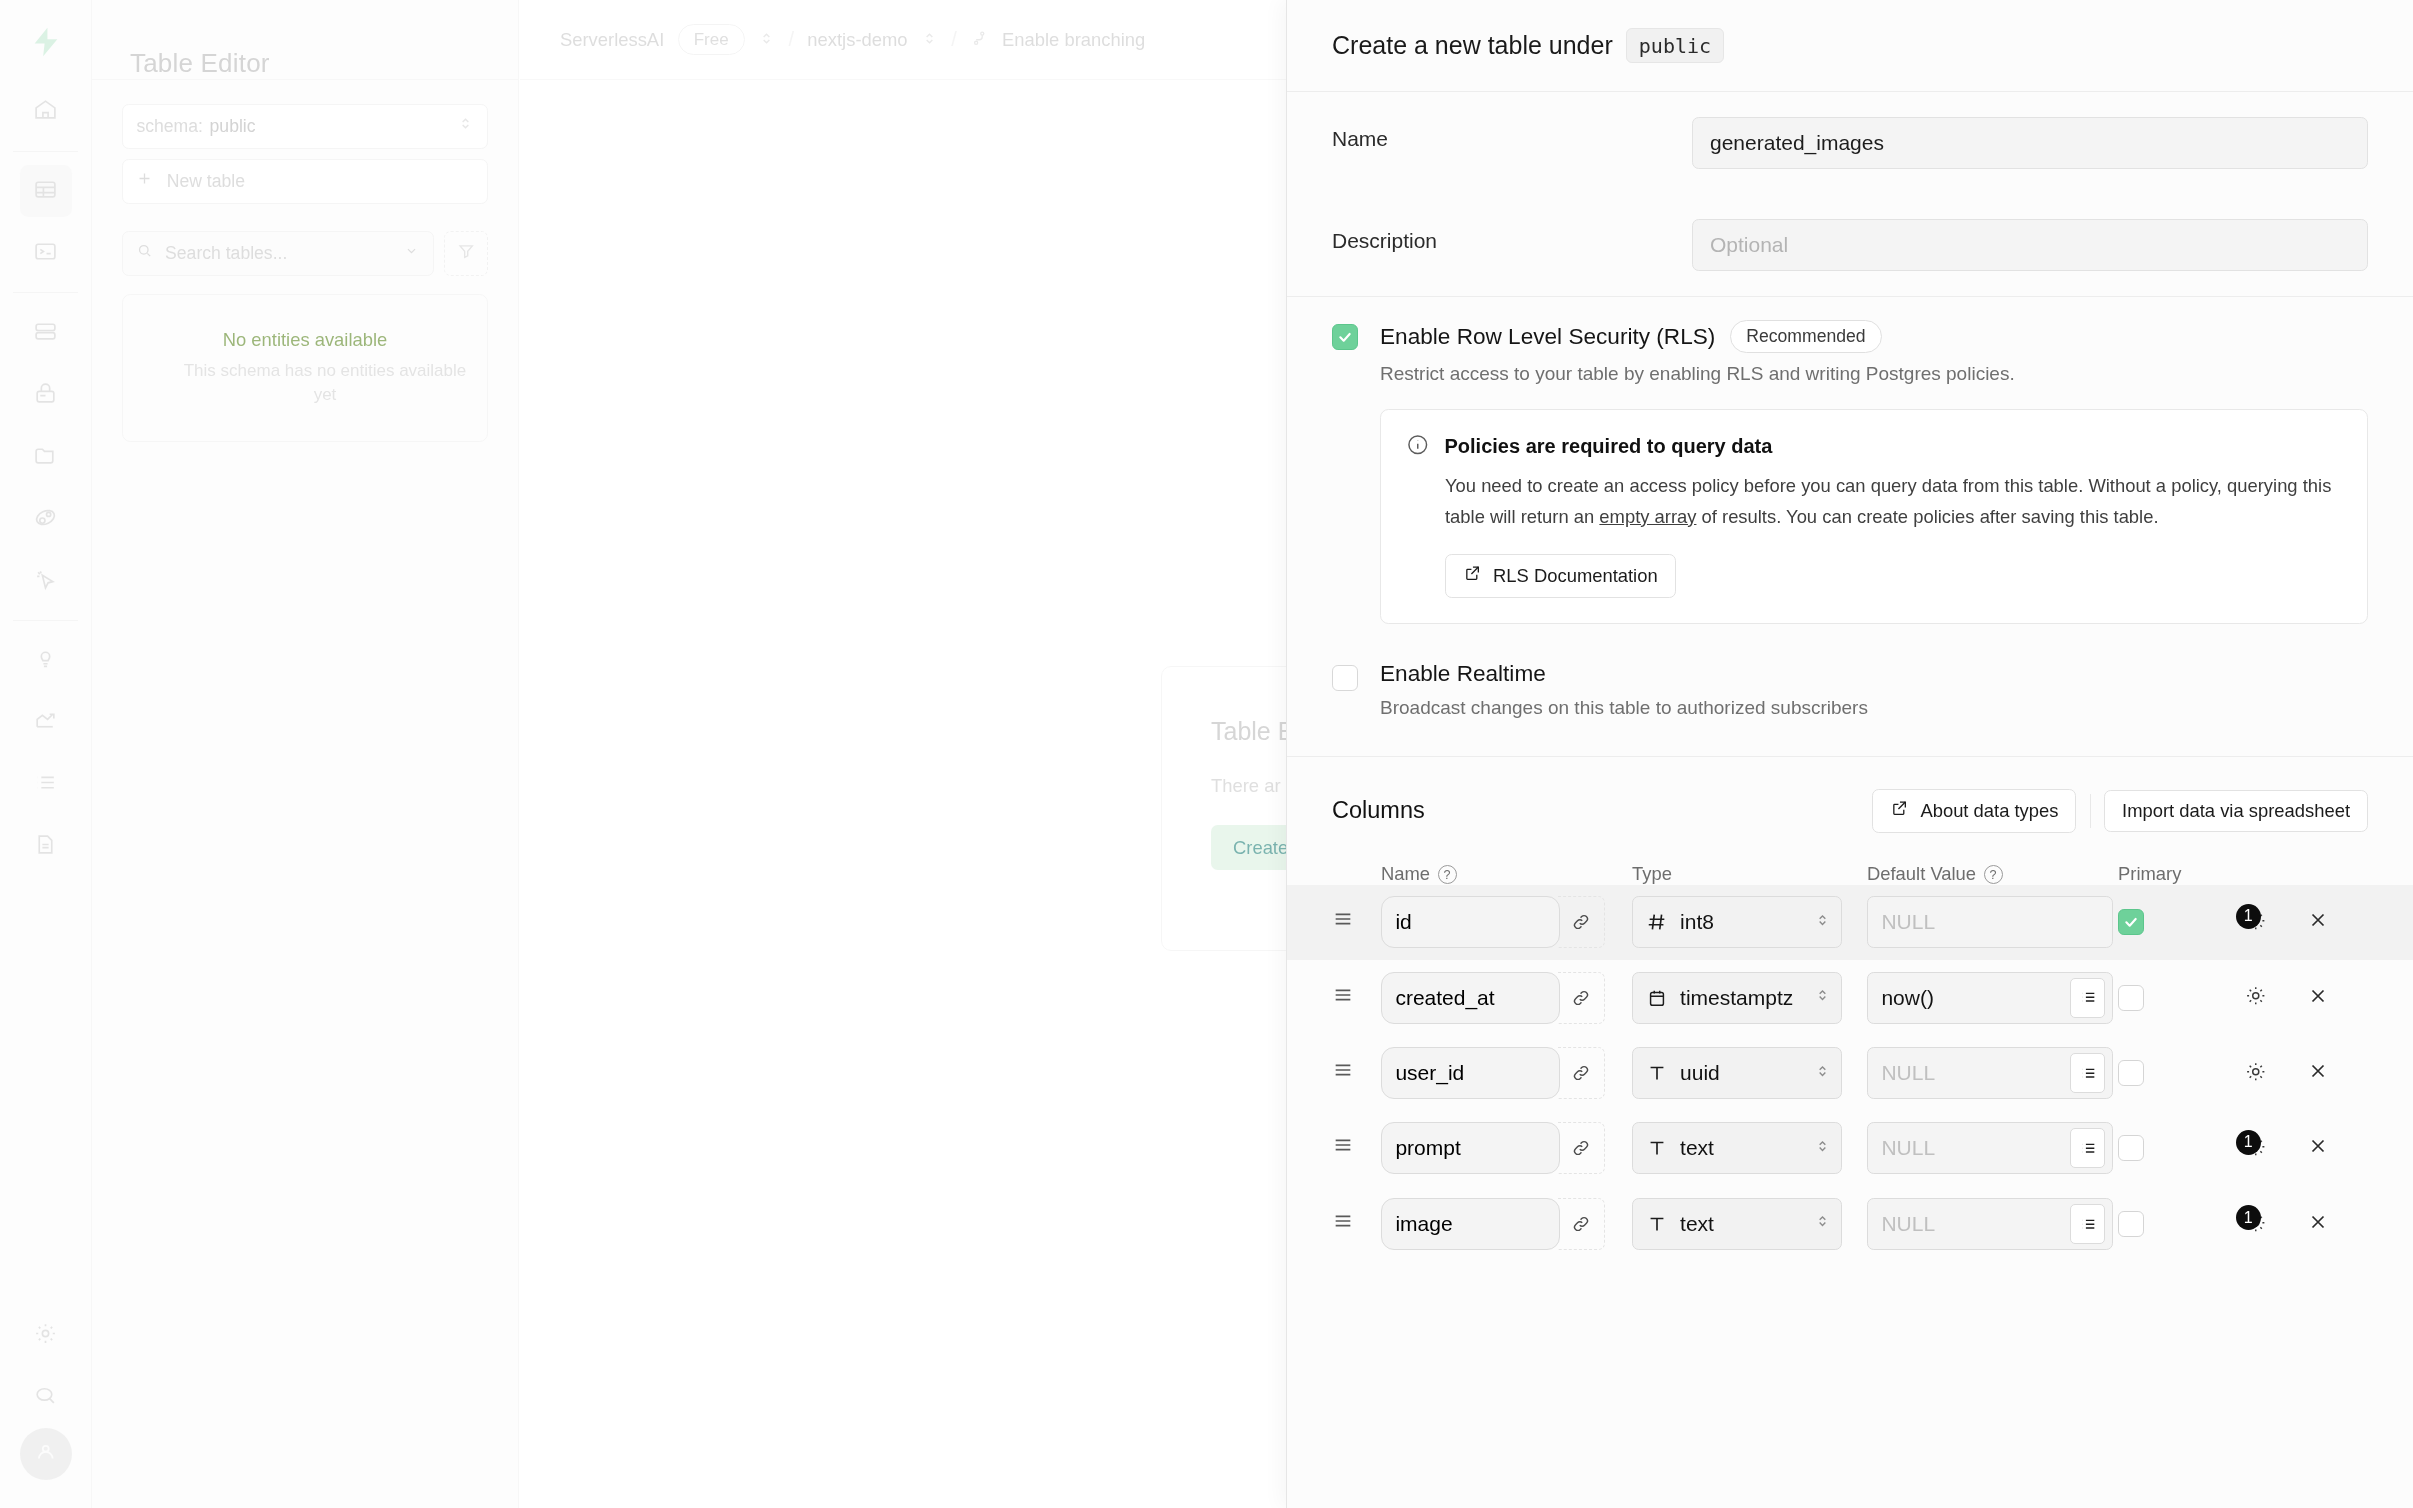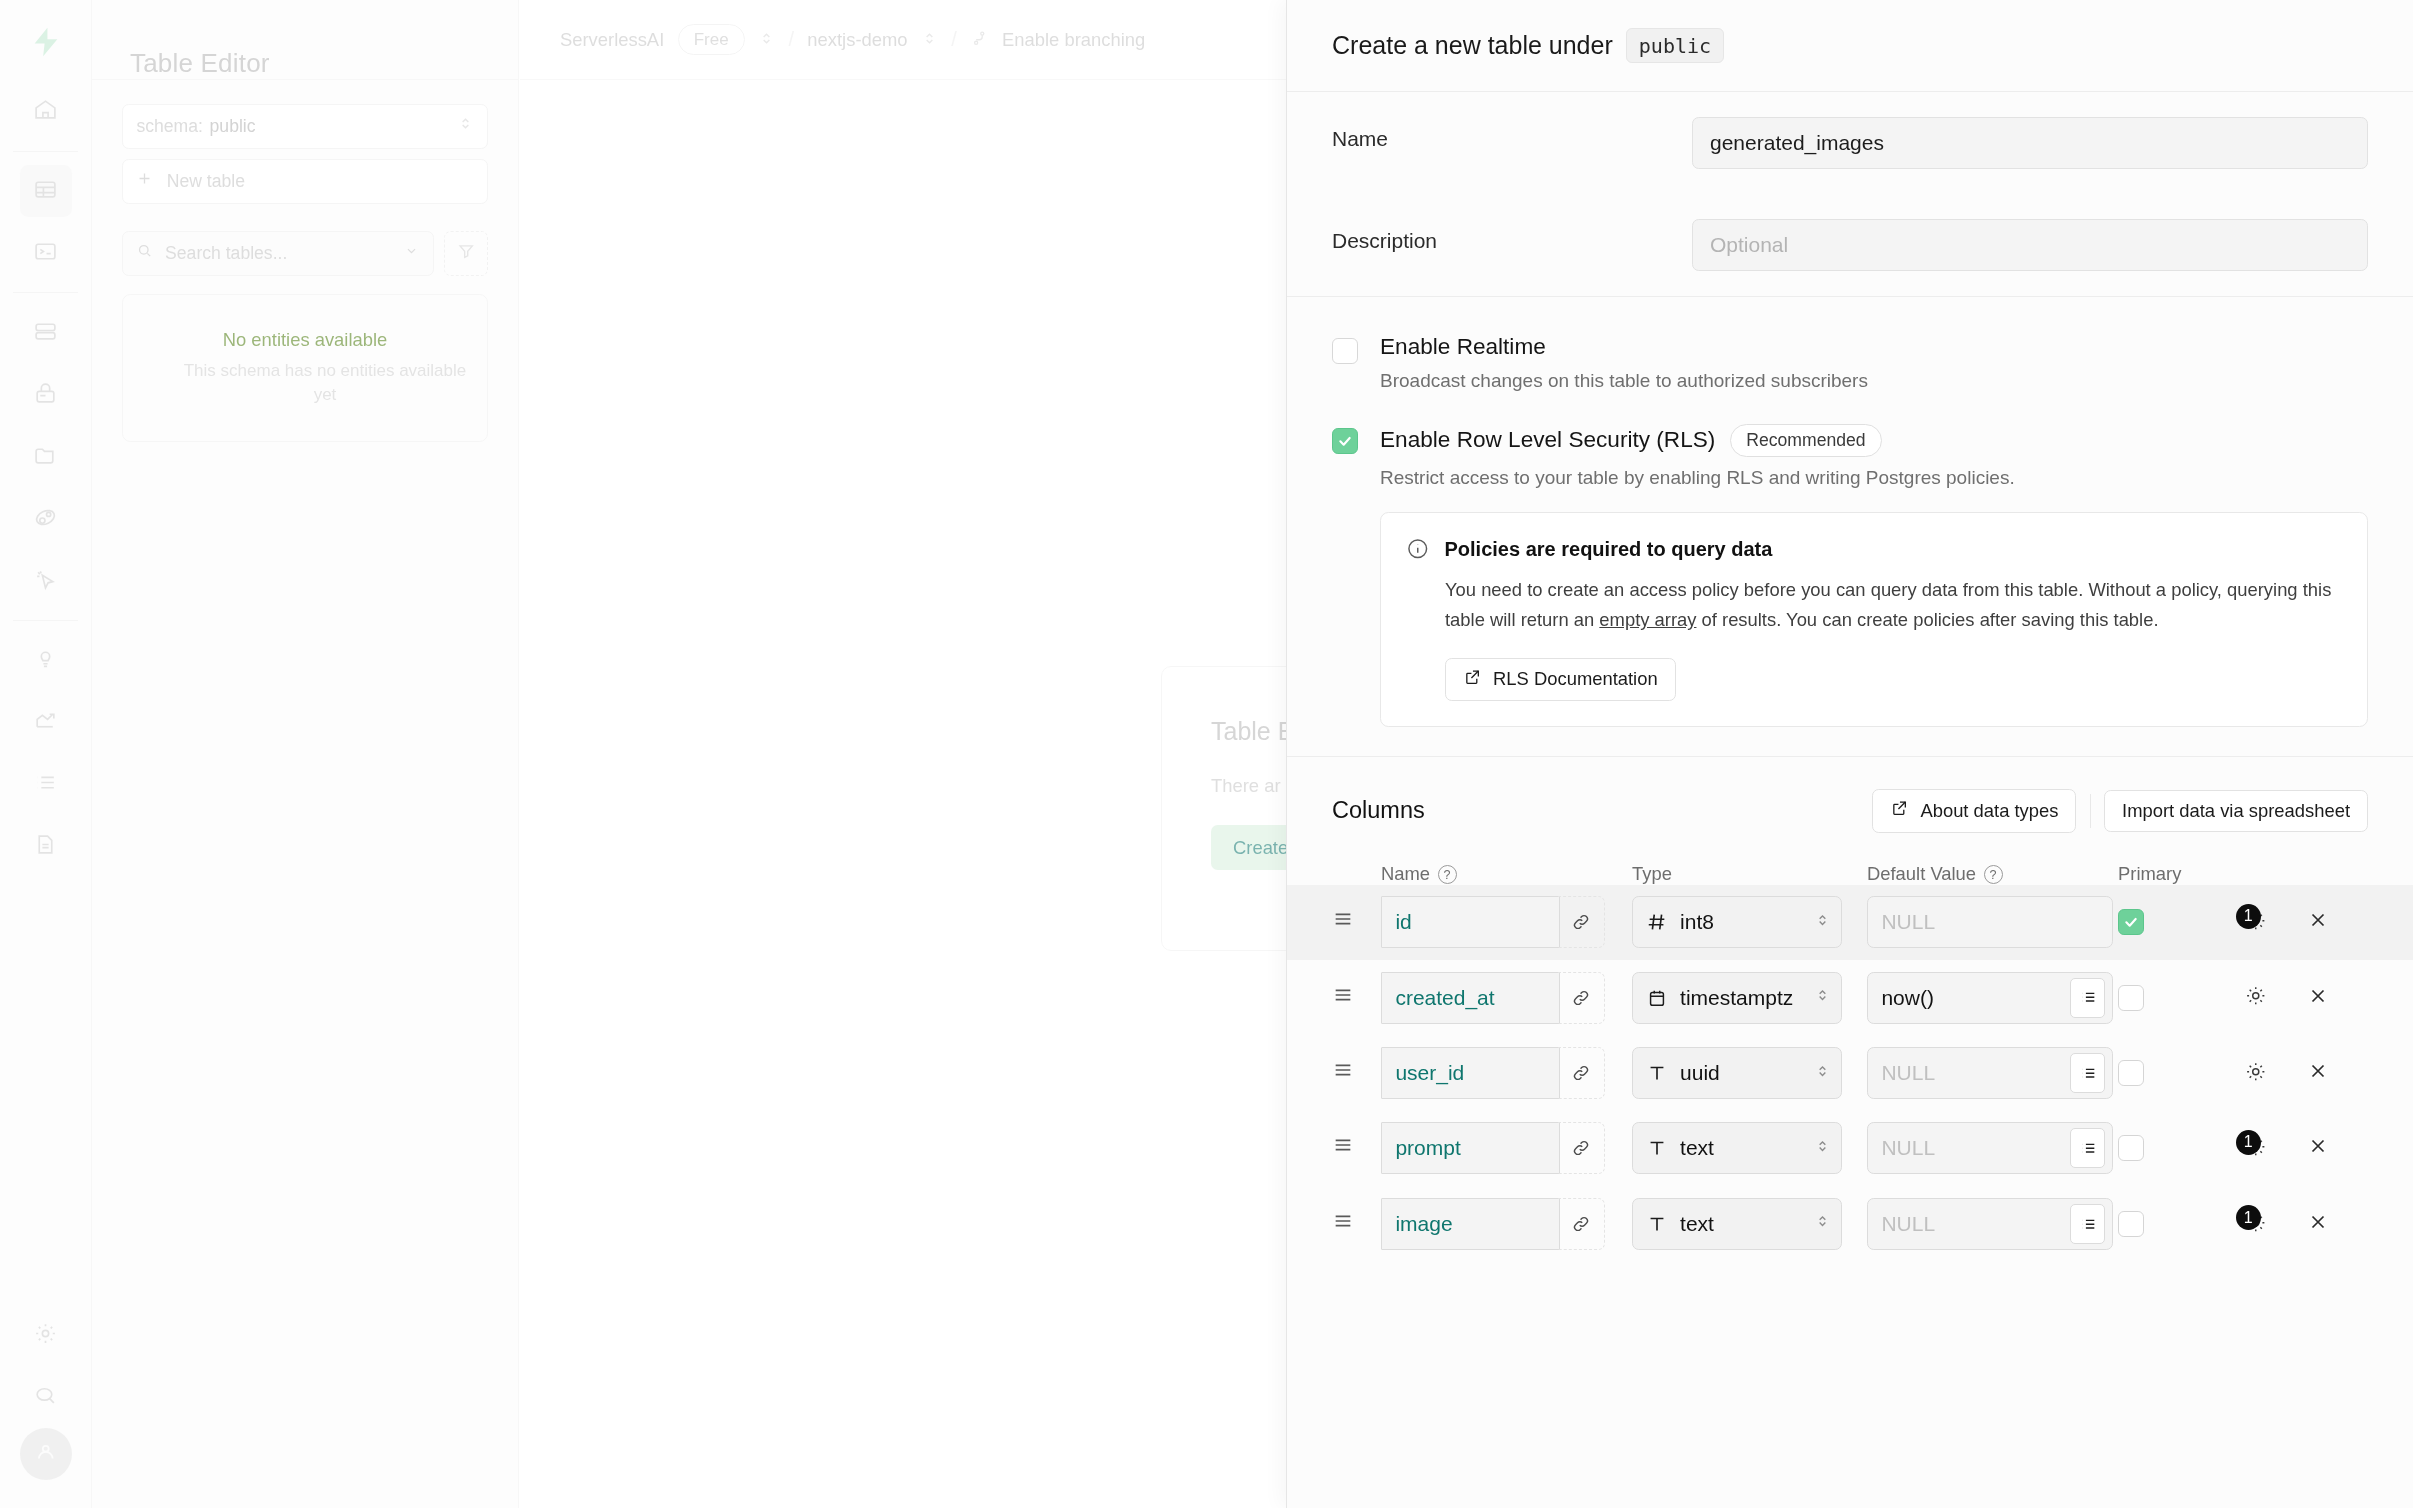--- a/index.html
+++ b/index.html
@@ -188,22 +188,22 @@
   .c-pri   { width: 126px; flex: 0 0 126px; }
   .c-act   { flex: 1 1 auto; }
 
   .col-row {
     display: flex; align-items: center; padding: 11.7px 45px;
   }
   .col-row.selected { background: #f2f2f2; }
   .drag { color: #595959; font-size: 22px; letter-spacing: 0; }
   .inp {
     height: 52px; background: #f4f4f4; border: 0.8px solid #dcdcdc;
-    border-radius: 1px; display: flex; align-items: center;
-    padding: 0 13.4px; font-size: 21px; color: #0f766e;
+    border-radius: 13px; display: flex; align-items: center;
+    padding: 0 13.4px; font-size: 21px; color: #000000;
     width: 179px;
   }
   .link-slot {
     width: 47px; height: 52px; border: 0.8px dashed #e4e4e4; border-left: none;
     border-radius: 0 6.7px 6.7px 0; display: flex; align-items: center;
     justify-content: center; color: #4c4c4c; margin-left: -1.7px;
   }
   .name-cell { display: flex; align-items: center; }
   .select {
     height: 52px; width: 210px; background: #f2f2f2; border: 0.8px solid #dcdcdc;
@@ -505,30 +505,20 @@
         </div>
         <div class="form-row">
           <div class="form-label">Description</div>
           <div class="field placeholder">Optional</div>
         </div>
       </div>
 
       <div class="hr"></div>
 
       <div class="section">
-        <div class="check-block" style="padding-top:37px;padding-bottom:8.4px">
-          <div class="cb"></div>
-          <div class="check-body">
-            <div class="check-title-row">
-              <span class="check-title">Enable Realtime</span>
-            </div>
-            <div class="check-sub">Broadcast changes on this table to authorized subscribers</div>
-          </div>
-        </div>
-
         <div class="check-block">
           <div class="cb on">
             <svg width="16" height="16" viewBox="0 0 24 24" fill="none" stroke="#fff" stroke-width="3.2" stroke-linecap="round" stroke-linejoin="round">
                 <path d="M5 12.5l5 5 9-10"></path>
               </svg>
           </div>
           <div class="check-body">
             <div class="check-title-row">
               <span class="check-title">Enable Row Level Security (RLS)</span>
               <span class="badge-pill">Recommended</span>
@@ -550,20 +540,30 @@
                 <span>
                   <svg width="18.4" height="18.4" viewBox="0 0 24 24" fill="none" stroke="currentColor" stroke-width="1.7">
                       <path d="M13 4h7v7"></path>
                       <path d="M20 4l-9 9"></path>
                       <path d="M18 14v5a1 1 0 0 1-1 1H6a1 1 0 0 1-1-1V8a1 1 0 0 1 1-1h5"></path>
                     </svg>
                 </span>
                 <span>RLS Documentation</span>
               </div>
             </div>
+          </div>
+        </div>
+
+        <div class="check-block" style="padding-top:37px;padding-bottom:8.4px">
+          <div class="cb"></div>
+          <div class="check-body">
+            <div class="check-title-row">
+              <span class="check-title">Enable Realtime</span>
+            </div>
+            <div class="check-sub">Broadcast changes on this table to authorized subscribers</div>
           </div>
         </div>
       </div>
 
       <div class="cols-wrap">
         <div class="cols-head">
           <span class="cols-title">Columns</span>
           <div class="btn-group">
             <div class="outline-btn" style="margin:0">
               <span>

